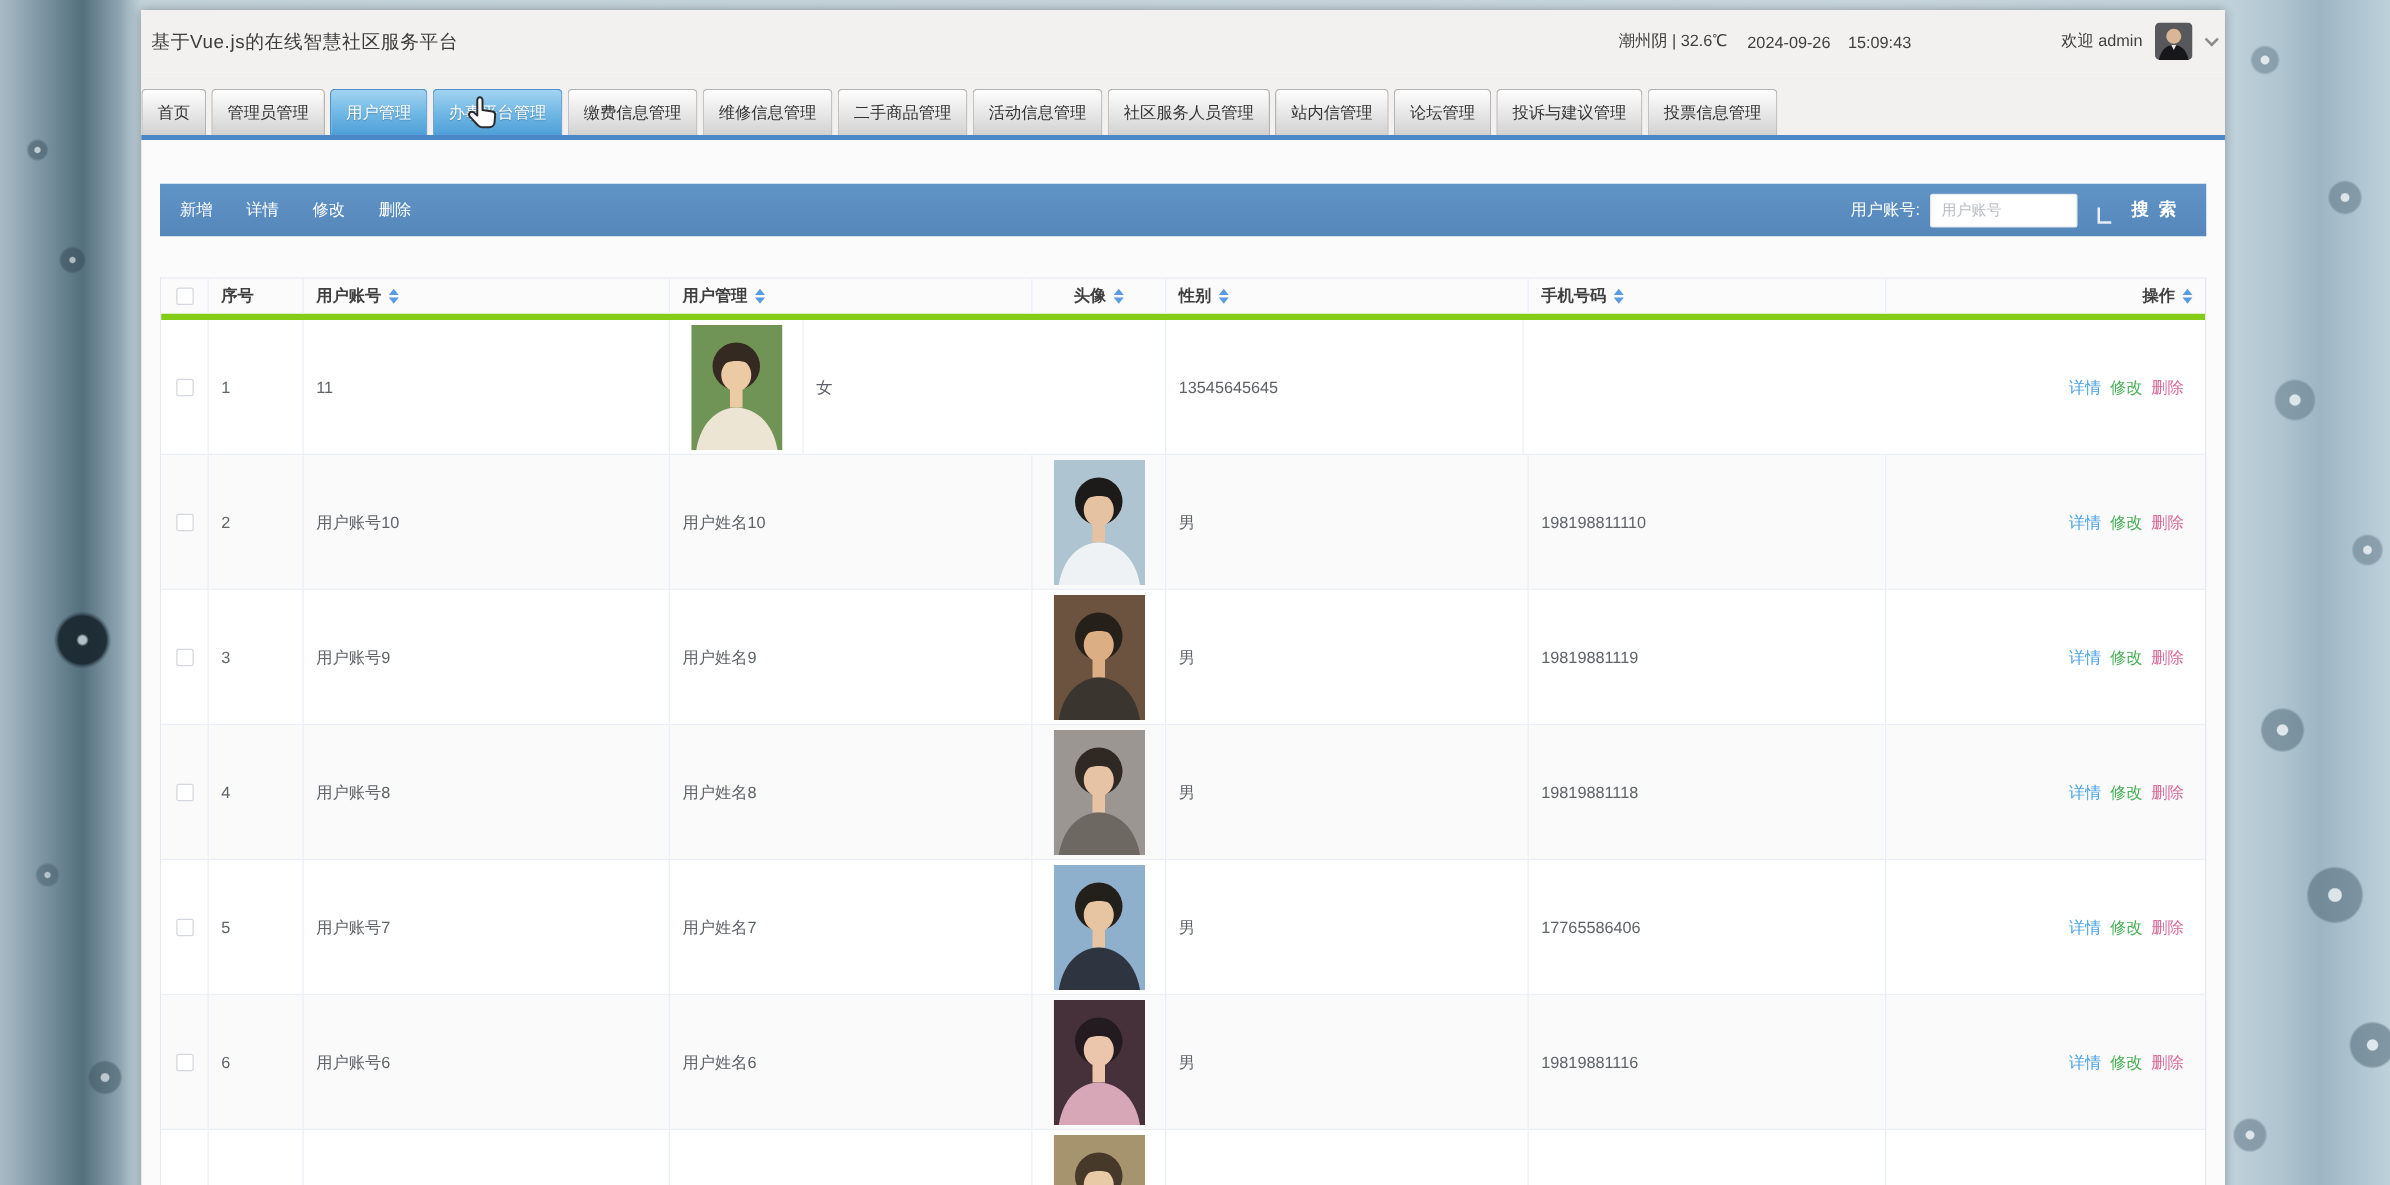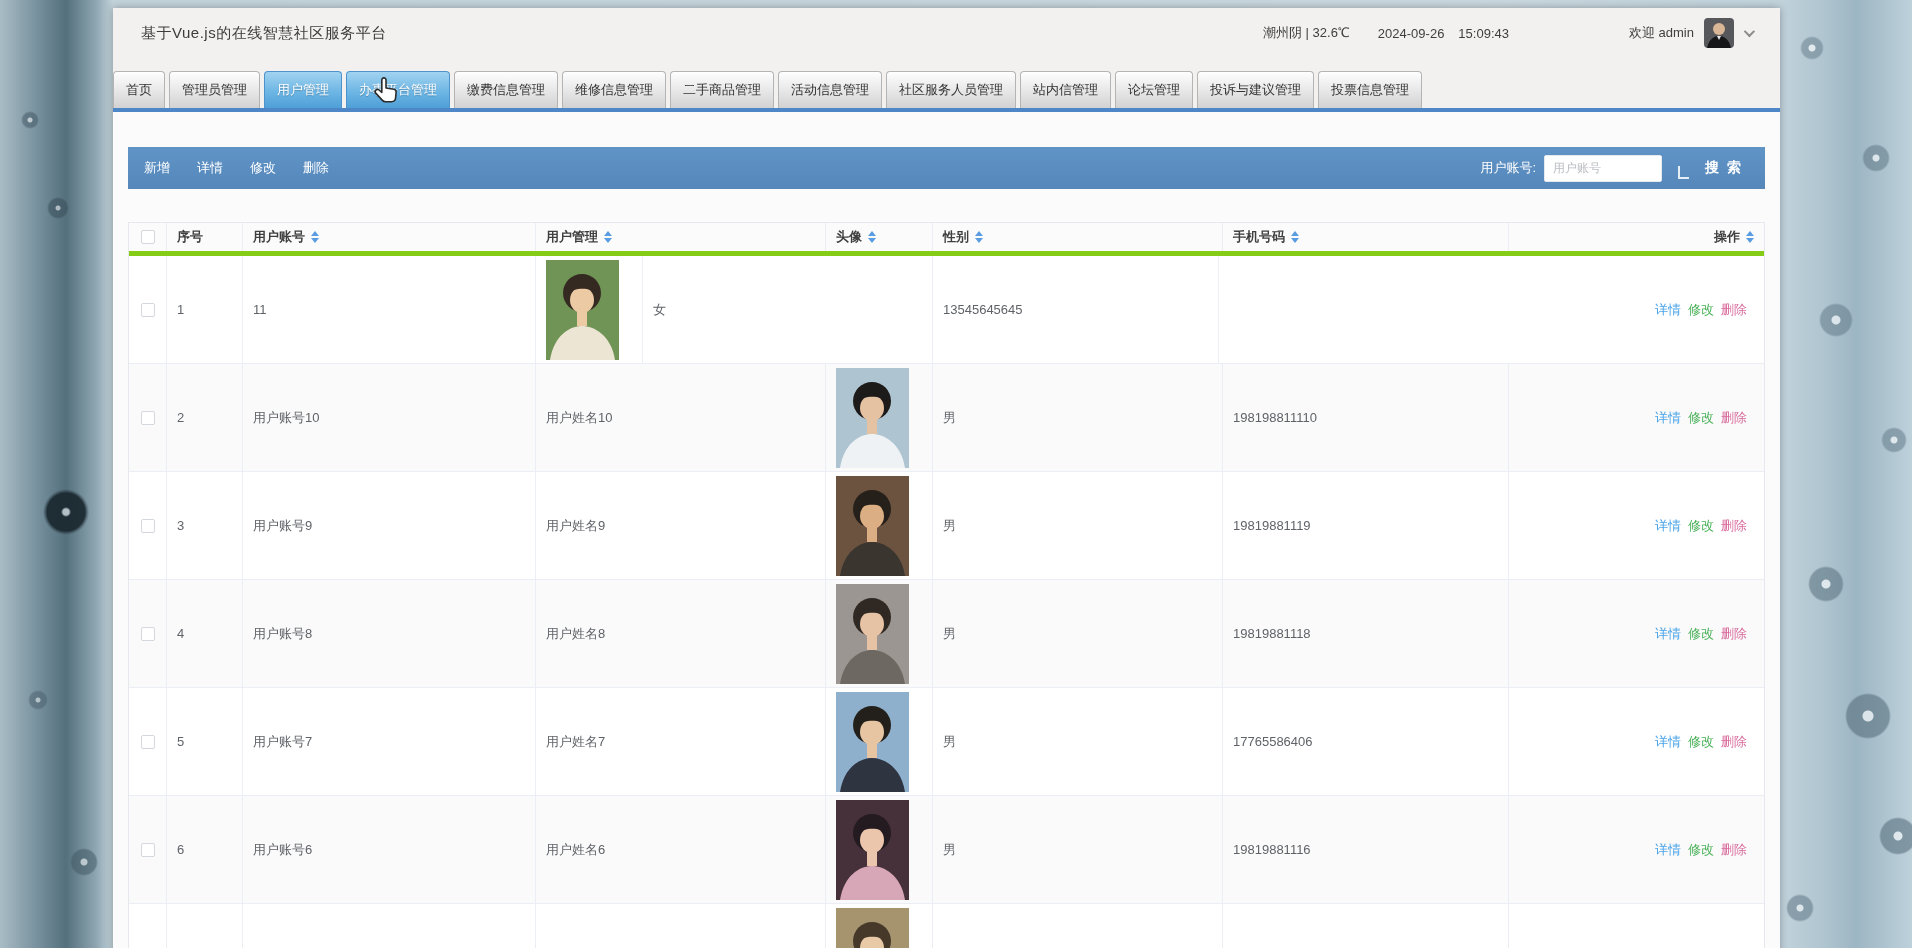--- a/index.html
+++ b/index.html
@@ -24,24 +24,24 @@
       radial-gradient(circle at 1800px 908px, rgba(255,255,255,.5) 0 3px, rgba(86,110,124,.5) 4px 12px, transparent 14px),
       linear-gradient(90deg, #a9bcc5 0px, #76909d 38px, #54707c 66px, #8ea6b2 96px, #c3d3da 113px,
                       #c9d7de 1500px, #c2d3dc 1780px, #aec4cf 1826px, #9db6c3 1856px, #bdd1db 1912px);
   }
 
   
   .container { position:absolute; left:113px; top:8px; width:1667px;
     background:#fbfbfc; box-shadow:0 0 8px rgba(0,0,0,.3); }
 
   
-  .app-header { height:50px; background:#f2f1ef; display:flex; align-items:center; padding:0 28px; }
+  .app-header { height:50px; background:#f2f1ef; display:flex; align-items:center; padding:0 8px; }
   .app-title { font-size:15px; color:#3c3c3c; letter-spacing:.5px; }
   .header-right { margin-left:auto; display:flex; align-items:center; font-size:13px; color:#3f3f3f; }
-  .weather { margin-right:28px;text-align:center; }
+  .weather { margin-right:16px;text-align:center; }
   .date { margin-right:14px; }
   .time { margin-right:120px; }
   .welcome { margin-right:10px; }
   .mini-avatar { width:30px; height:30px; border-radius:4px; overflow:hidden; display:block; }
   .chevron-down { width:8px; height:8px; border-right:2px solid #8a8a8a; border-bottom:2px solid #8a8a8a;
     transform:rotate(45deg) translateY(-2px); margin-left:10px; }
 
   
   .nav { height:50px; background:#f2f1ef; display:flex; align-items:flex-end; padding:0 0; }
   .tab { height:37px; line-height:35px; padding:0 12px; margin-right:4px; font-size:13px; color:#333;
@@ -72,21 +72,21 @@
   .tr.striped { background:#fafafa; }
   .th, .td { display:flex; align-items:center; padding:0 10px; border-right:1px solid #ebeef5;
     font-size:13px; overflow:hidden; }
   .th { color:#3f3f3f; font-weight:bold; }
   .td { color:#5f6368; }
   .th:last-child, .td:last-child { border-right:none;justify-content:flex-end; }
   .col-0 { width:38px; justify-content:center; padding:0 4px; }
   .col-1 { width:76px; }
   .col-2 { width:293px; }
   .col-3 { width:290px; }
-  .col-4 { width:107px; }
+  .col-4 { width:107px; justify-content:center; }
   .col-5 { width:290px; }
   .col-6 { width:286px; }
   .col-7 { flex:1; }
   .checkbox { width:14px; height:14px; border:1px solid #d4d7de; border-radius:2px; background:#fff;
     display:inline-block; cursor:pointer; }
   .sort-carets { display:inline-flex; flex-direction:column; margin-left:6px; gap:2px; }
   .caret-up { width:0; height:0; border-left:4px solid transparent; border-right:4px solid transparent;
     border-bottom:5px solid #5a9ce2; }
   .caret-down { width:0; height:0; border-left:4px solid transparent; border-right:4px solid transparent;
     border-top:5px solid #5a9ce2; }

